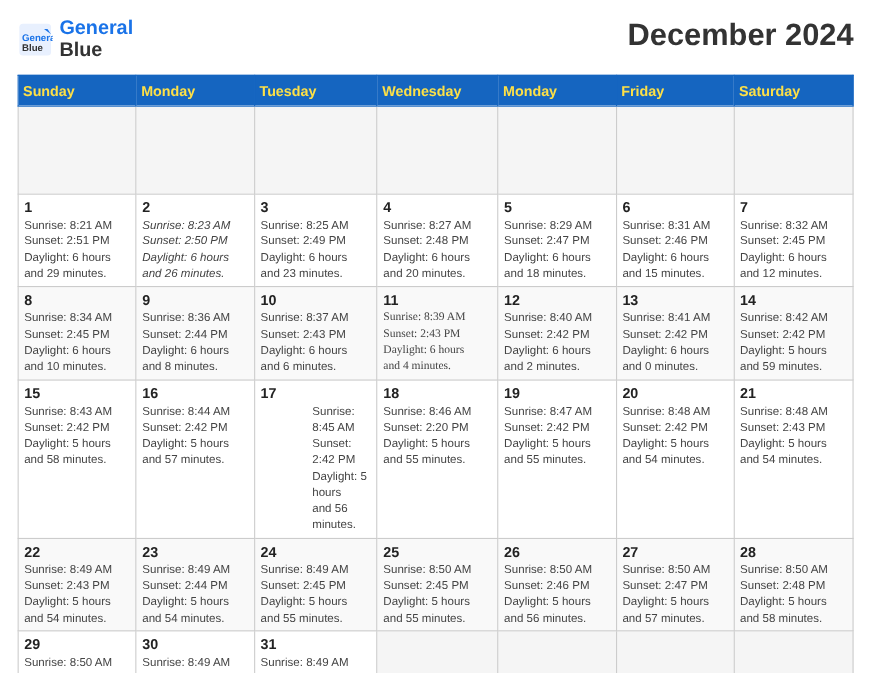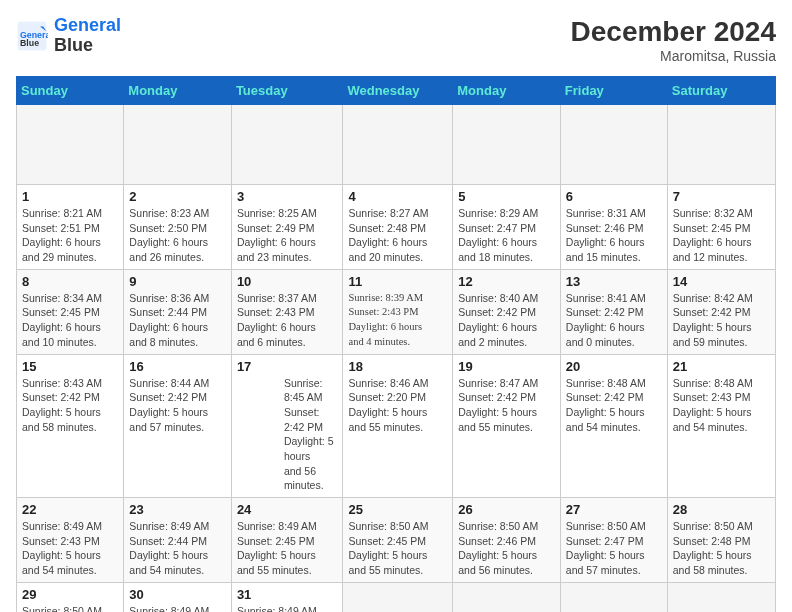--- a/index.html
+++ b/index.html
@@ -46,21 +46,21 @@
       font-size: 14px;
       color: #555;
     }
     table {
       width: 100%;
       border-collapse: collapse;
       font-size: 11px;
     }
     thead tr th {
       background-color: #1565c0;
-      color: #5eead4;
+      color: #fde047;
       padding: 6px 4px;
       text-align: left;
       font-size: 13px;
       font-weight: bold;
       border: 1px solid #1565c0;
     }
     tbody tr td {
       border: 1px solid #ccc;
       vertical-align: top;
       padding: 4px 5px;
@@ -100,21 +100,20 @@
     </svg>
     <div>
       <div class="logo-text">
         <span>General</span><br>
         <span style="color:#333">Blue</span>
       </div>
     </div>
   </div>
   <div class="title-area">
     <div class="month-title">December 2024</div>
-    <div class="location-title">Maromitsa, Russia</div>
   </div>
 </div>
 
 <table>
   <thead>
     <tr id="header-row">
         <th>Sunday</th>
         <th>Monday</th>
         <th>Tuesday</th>
         <th>Wednesday</th>
@@ -136,21 +135,21 @@
       <tr>
         <td>
           <span class="day-num">1</span>
           <div class="day-info" style="white-space: pre-line;">Sunrise: 8:21 AM
 Sunset: 2:51 PM
 Daylight: 6 hours
 and 29 minutes.</div>
         </td>
         <td>
           <span class="day-num">2</span>
-          <div class="day-info" style="white-space: pre-line;">Sunrise: 8:23 AM
+          <div class="day-info" style="white-space: pre-line; font-style: italic;">Sunrise: 8:23 AM
 Sunset: 2:50 PM
 Daylight: 6 hours
 and 26 minutes.</div>
         </td>
         <td>
           <span class="day-num">3</span>
           <div class="day-info" style="white-space: pre-line;">Sunrise: 8:25 AM
 Sunset: 2:49 PM
 Daylight: 6 hours
 and 23 minutes.</div>

